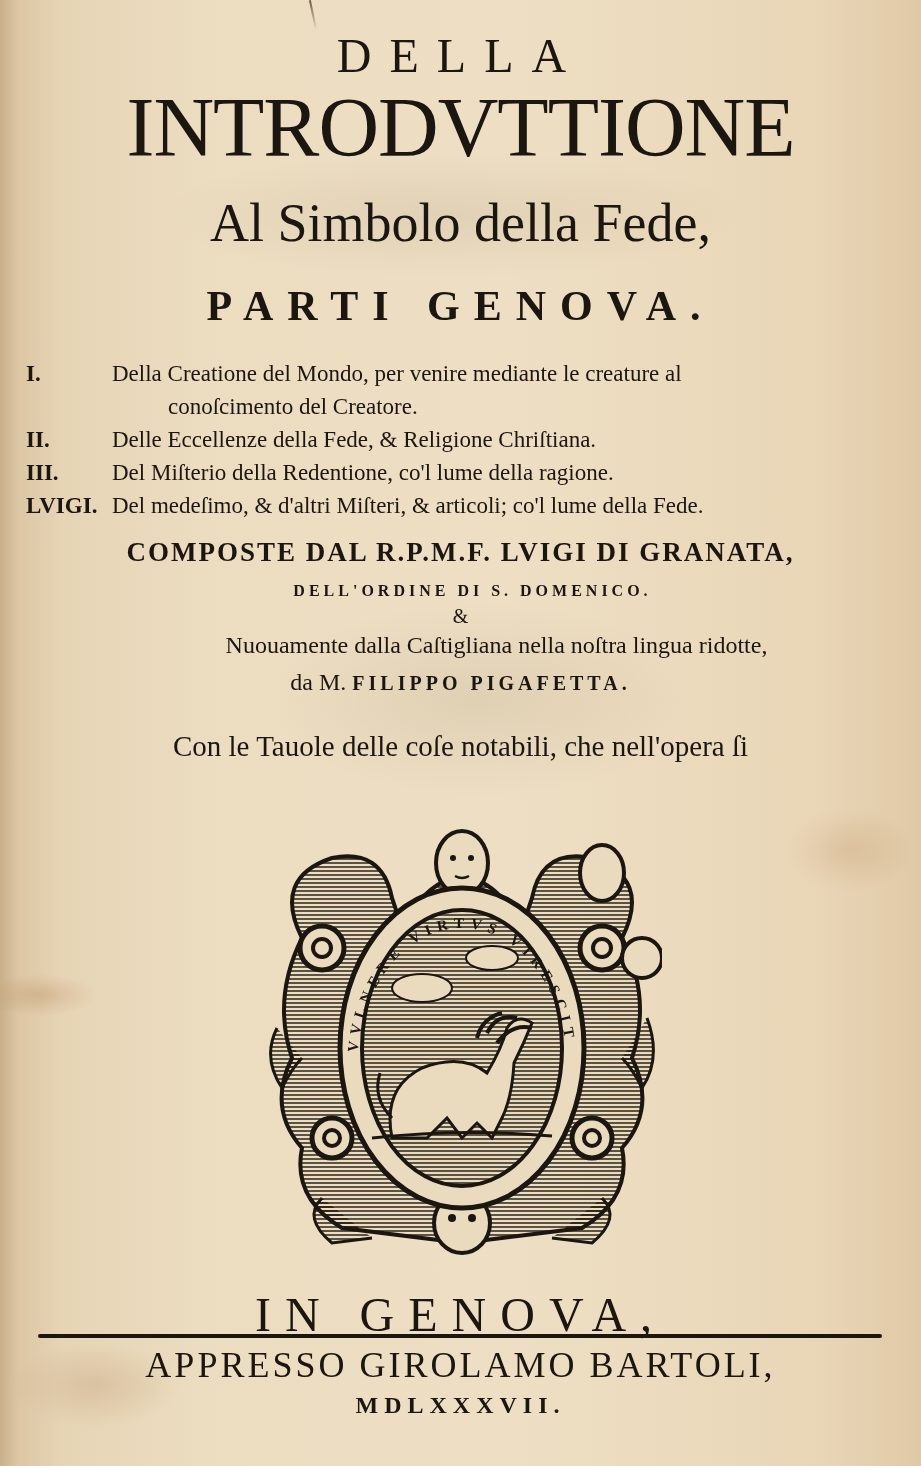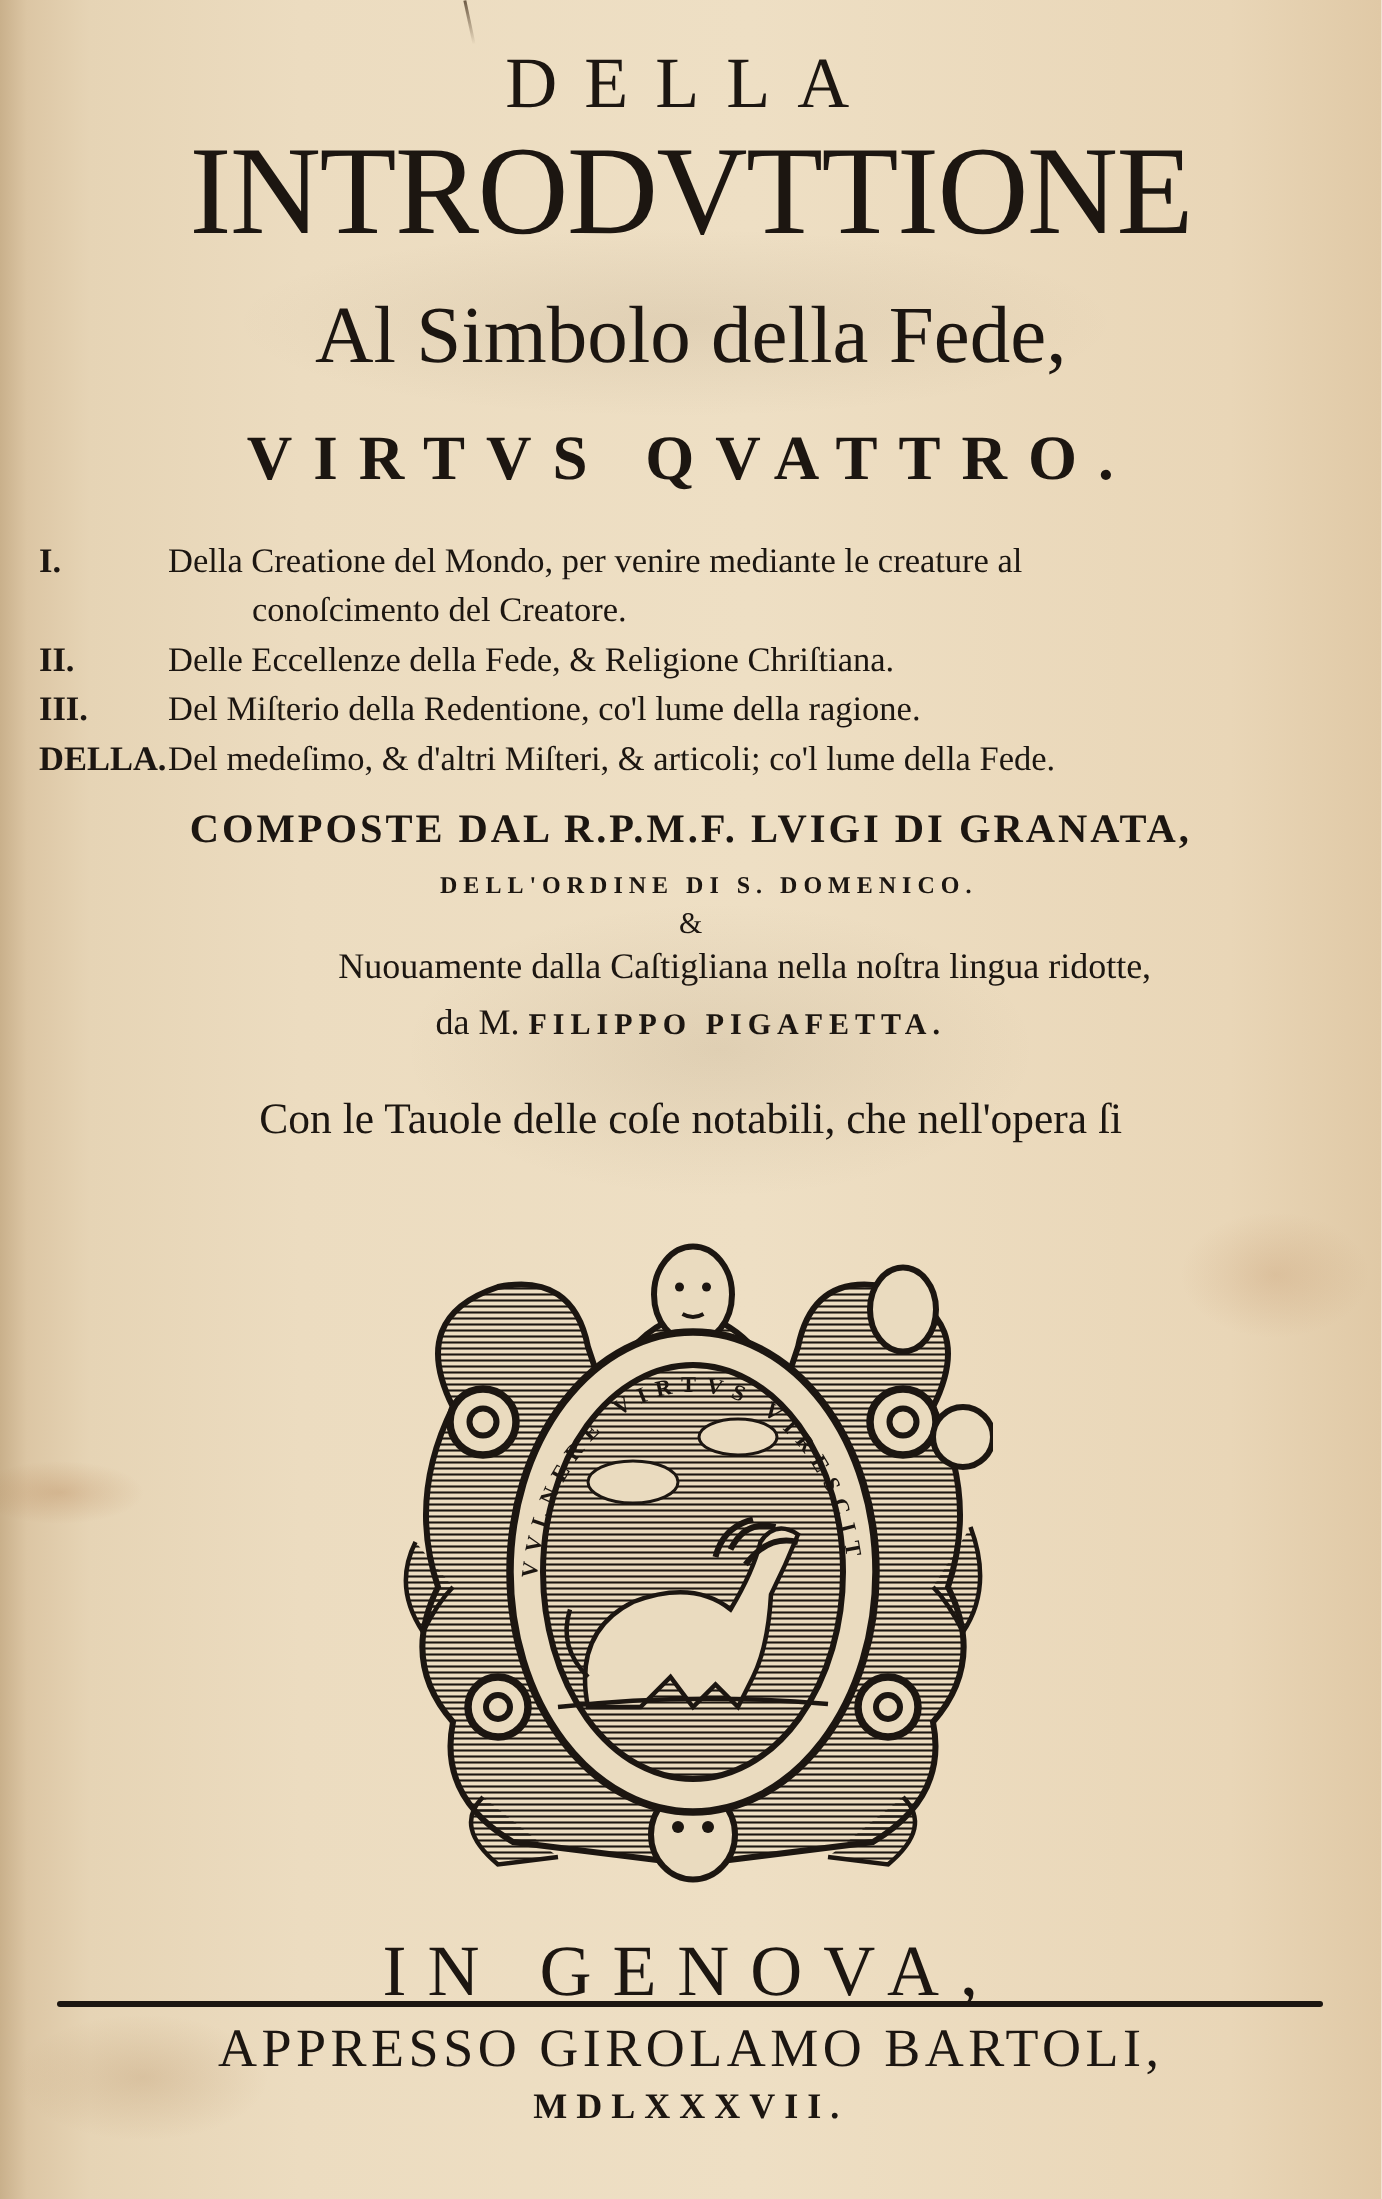--- a/index.html
+++ b/index.html
@@ -53,41 +53,41 @@
   </style>
 </head>
 <body>
 
 <div class="page">
   <div class="tear"></div>
 
   <div class="center della">DELLA</div>
   <div class="center intro">INTRODVTTIONE</div>
   <div class="center simbolo">Al Simbolo della Fede,</div>
-  <div class="center parti">VIRTVS QVATTRO.</div>
+  <div class="center parti">PARTI GENOVA.</div>
 
   <div class="parts">
     <div class="part">
       <span class="num">I.</span>
       <span class="txt">Della Creatione del Mondo, per venire mediante le creature al</span>
     </div>
     <div class="part cont">
       <span class="num"></span>
       <span class="txt">conoſcimento del Creatore.</span>
     </div>
     <div class="part">
       <span class="num">II.</span>
       <span class="txt">Delle Eccellenze della Fede, &amp; Religione Chriſtiana.</span>
     </div>
     <div class="part">
       <span class="num">III.</span>
       <span class="txt">Del Miſterio della Redentione, co'l lume della ragione.</span>
     </div>
     <div class="part">
-      <span class="num">DELLA.</span>
+      <span class="num">LVIGI.</span>
       <span class="txt">Del medeſimo, &amp; d'altri Miſteri, &amp; articoli; co'l lume della Fede.</span>
     </div>
   </div>
 
   <div class="center composte">COMPOSTE DAL R.P.M.F. LVIGI DI GRANATA,</div>
   <div class="center ordine">DELL'ORDINE DI S. DOMENICO.</div>
   <div class="center amp">&amp;</div>
   <div class="center nuou">Nuouamente dalla Caſtigliana nella noſtra lingua ridotte,</div>
   <div class="center pigaf">
     <span>da M.</span>

